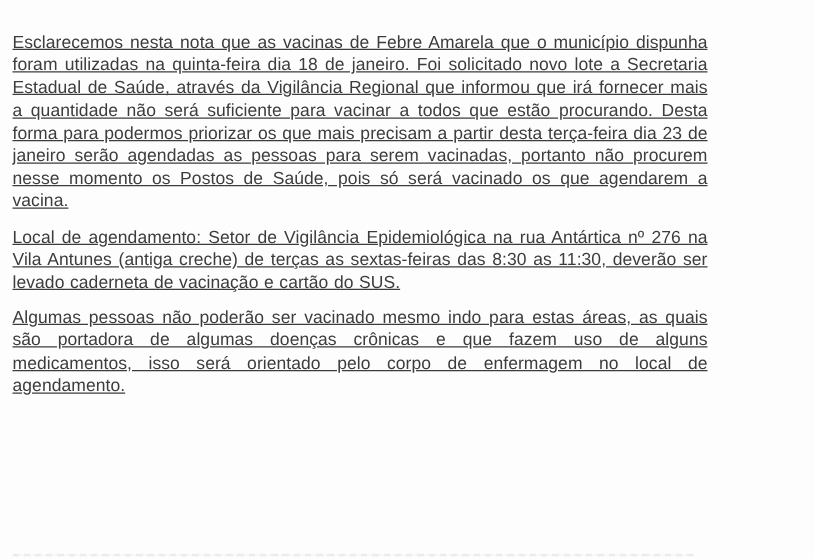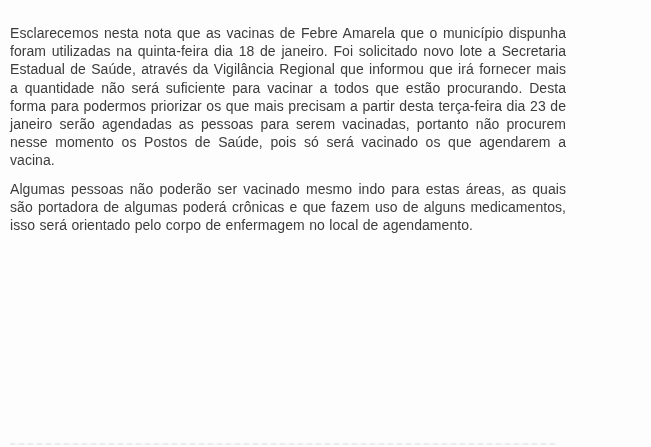--- a/index.html
+++ b/index.html
@@ -21,20 +21,21 @@
     width: 556px;
     color: #3c3c3c;
     font-size: 14px;
     line-height: 18.2px;
   }
   .doc p {
     margin: 0 0 10px 0;
     text-align: justify;
     letter-spacing: 0.05px;
     word-spacing: 0.5px;
+    text-decoration: underline;
   }
   
   .clipped-line {
     position: absolute;
     left: 10px;
     top: 443px;
     width: 545px;
     height: 2px;
     background: repeating-linear-gradient(
       to right,
@@ -42,16 +43,17 @@
       #f7f7f7 5px, #f7f7f7 9px
     );
     opacity: 0.8;
   }
 </style>
 </head>
 <body>
 
 <div class="doc">
   <p>Esclarecemos nesta nota que as vacinas de Febre Amarela que o município dispunha foram utilizadas na quinta-feira dia 18 de janeiro. Foi solicitado novo lote a Secretaria Estadual de Saúde, através da Vigilância Regional que informou que irá fornecer mais a quantidade não será suficiente para vacinar a todos que estão procurando. Desta forma para podermos priorizar os que mais precisam a partir desta terça-feira dia 23 de janeiro serão agendadas as pessoas para serem vacinadas, portanto não procurem nesse momento os Postos de Saúde, pois só será vacinado os que agendarem a vacina.</p>
-  <p>Algumas pessoas não poderão ser vacinado mesmo indo para estas áreas, as quais são portadora de algumas poderá crônicas e que fazem uso de alguns medicamentos, isso será orientado pelo corpo de enfermagem no local de agendamento.</p>
+  <p>Local de agendamento: Setor de Vigilância Epidemiológica na rua Antártica nº 276 na Vila Antunes (antiga creche) de terças as sextas-feiras das 8:30 as 11:30, deverão ser levado caderneta de vacinação e cartão do SUS.</p>
+  <p>Algumas pessoas não poderão ser vacinado mesmo indo para estas áreas, as quais são portadora de algumas doenças crônicas e que fazem uso de alguns medicamentos, isso será orientado pelo corpo de enfermagem no local de agendamento.</p>
 </div>
 
 <div class="clipped-line"></div>
 
 </body></html>

